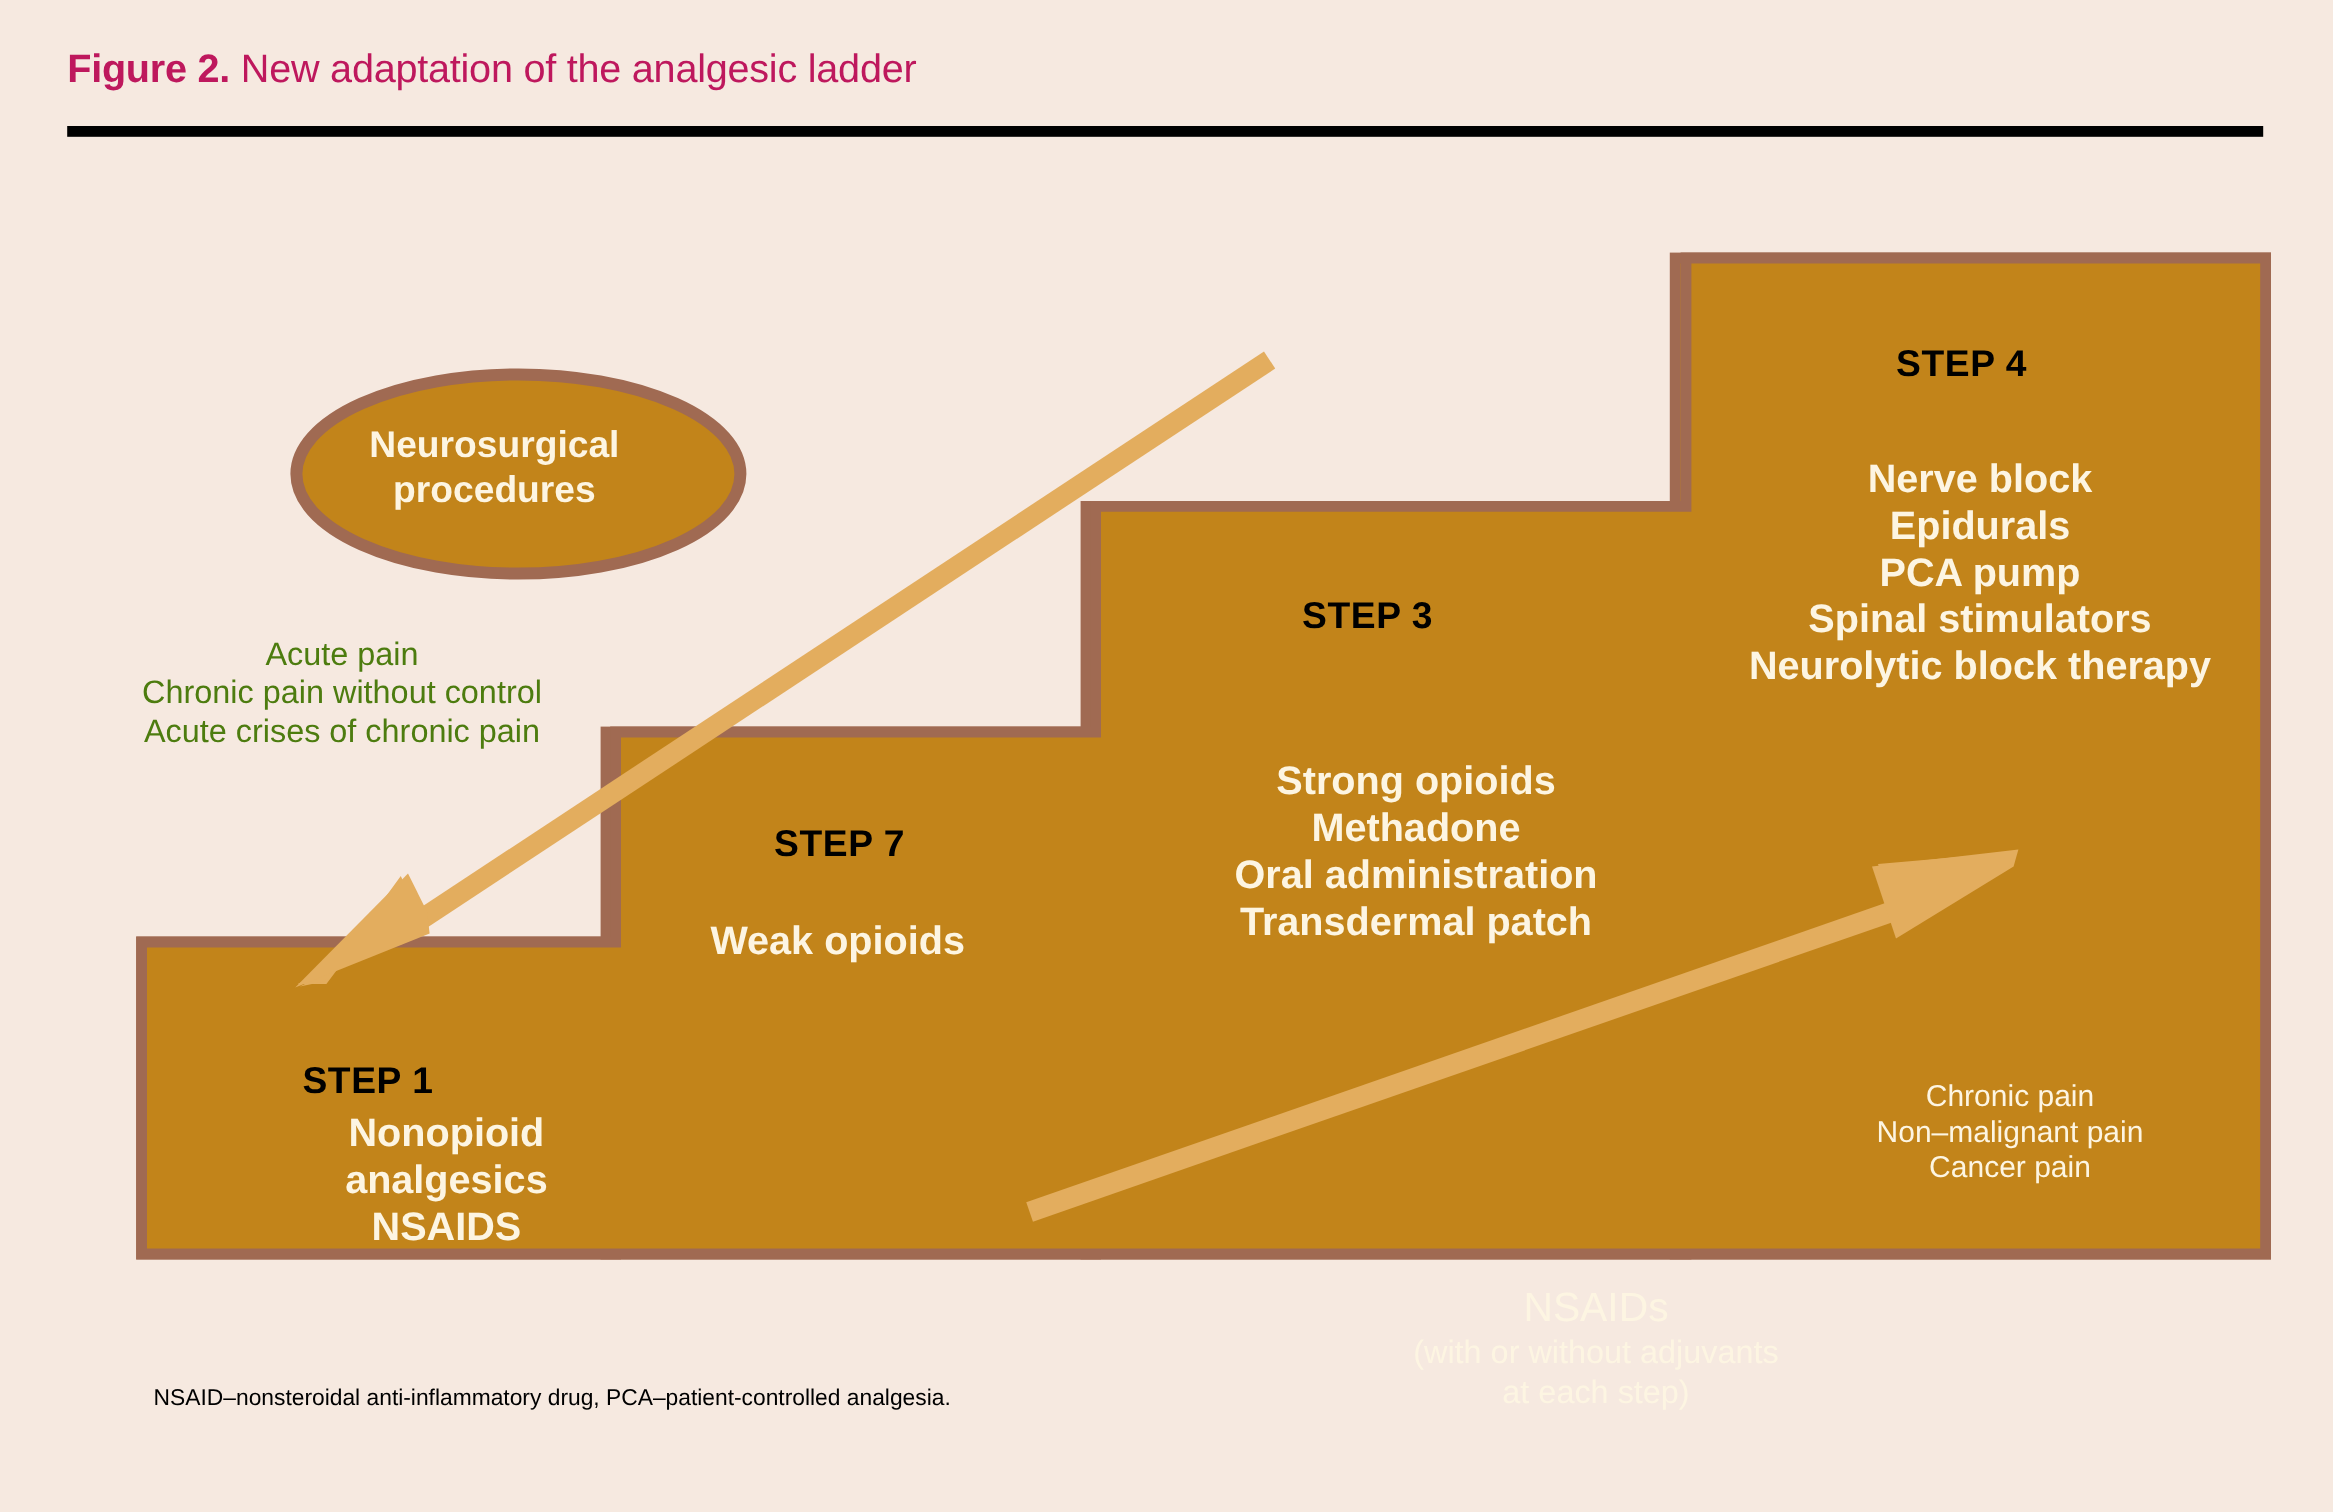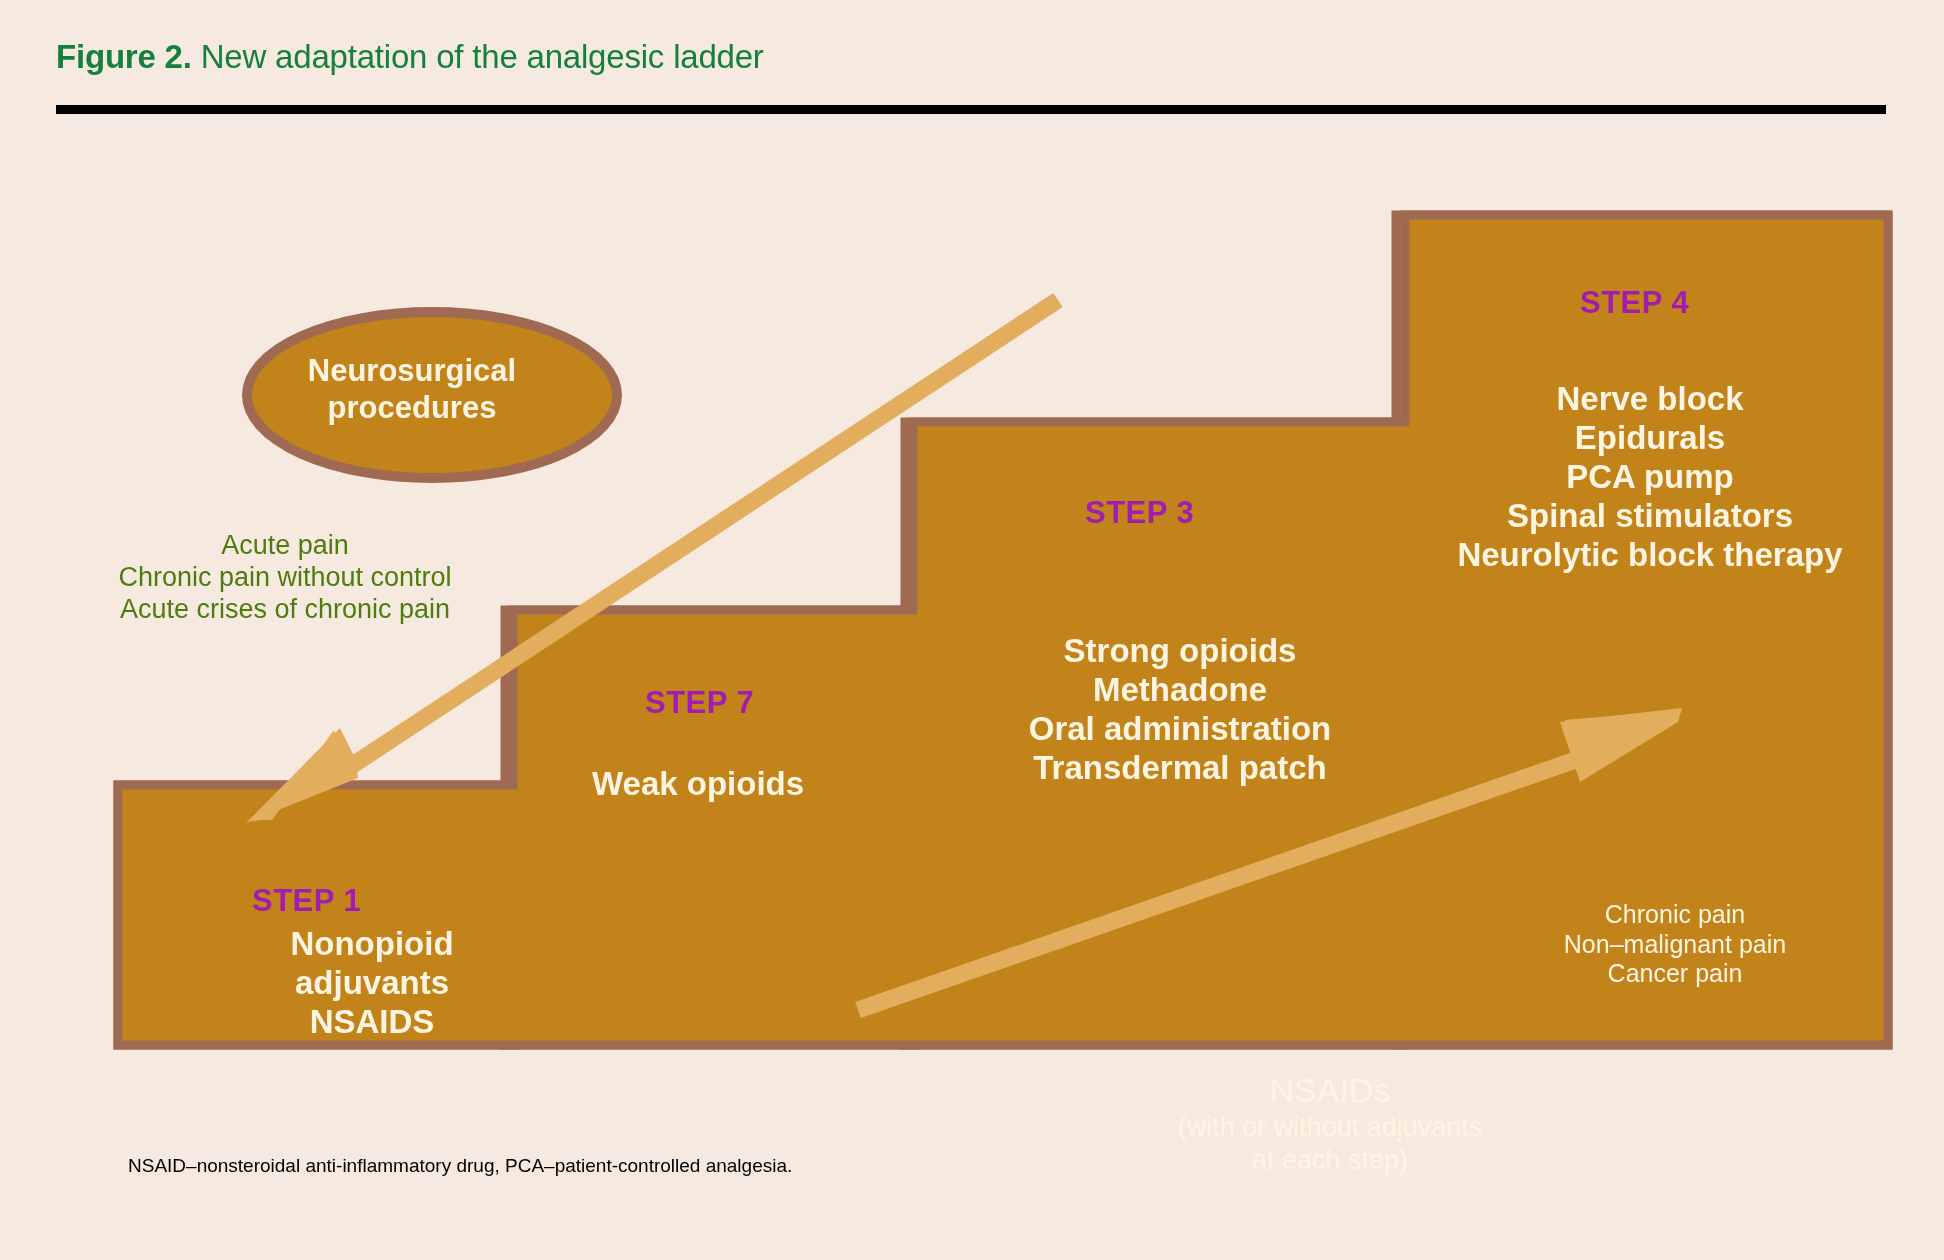--- a/index.html
+++ b/index.html
@@ -8,41 +8,41 @@
     background:#f6e9e0;
     font-family:"Liberation Sans",sans-serif;
     overflow:hidden;
     position:relative;
   }
   
   #fig-header{
     position:absolute;left:56px;top:38px;width:1832px;
   }
   #fig-title{
-    font-size:33px;color:#15803d;white-space:nowrap;
+    font-size:33px;color:#be185d;white-space:nowrap;
     letter-spacing:-0.2px;
   }
   #fig-title .lead{font-weight:bold;}
   #fig-title .rest{font-weight:normal;}
   #title-rule{
     position:absolute;left:56px;top:105px;width:1830px;height:9px;
     background:#000;
   }
   
   #figure-canvas{
     position:absolute;left:0;top:120px;width:1944px;height:1020px;
   }
   svg#ladder{position:absolute;left:0;top:0;}
   
   .txt{position:absolute;}
   .cream{color:#fdf5e2;}
   .dark{color:#4d7c0f;}
   .ctr{text-align:center;}
   .steplabel{
-    font-weight:bold;font-size:31px;color:#a21caf;
+    font-weight:bold;font-size:31px;color:#000000;
     letter-spacing:0.5px;white-space:nowrap;
   }
   .blockline{line-height:1.18;white-space:nowrap;}
   
   #ellipse-label{
     left:252px;top:232px;width:320px;
     font-size:31px;font-weight:bold;line-height:1.2;
   }
   
   #left-desc{
@@ -137,21 +137,21 @@
 
   <div class="txt dark ctr" id="left-desc">
     <div class="blockline">Acute pain</div>
     <div class="blockline">Chronic pain without control</div>
     <div class="blockline">Acute crises of chronic pain</div>
   </div>
 
   <div class="txt steplabel" id="step1-label">STEP 1</div>
   <div class="txt cream" id="step1-body">
     <div class="blockline">Nonopioid</div>
-    <div class="blockline">adjuvants</div>
+    <div class="blockline">analgesics</div>
     <div class="blockline">NSAIDS</div>
   </div>
 
   <div class="txt steplabel" id="step2-label">STEP 7</div>
   <div class="txt cream" id="step2-body">
     <div class="blockline">Weak opioids</div>
   </div>
 
   <div class="txt steplabel" id="step3-label">STEP 3</div>
   <div class="txt cream ctr" id="step3-body">

